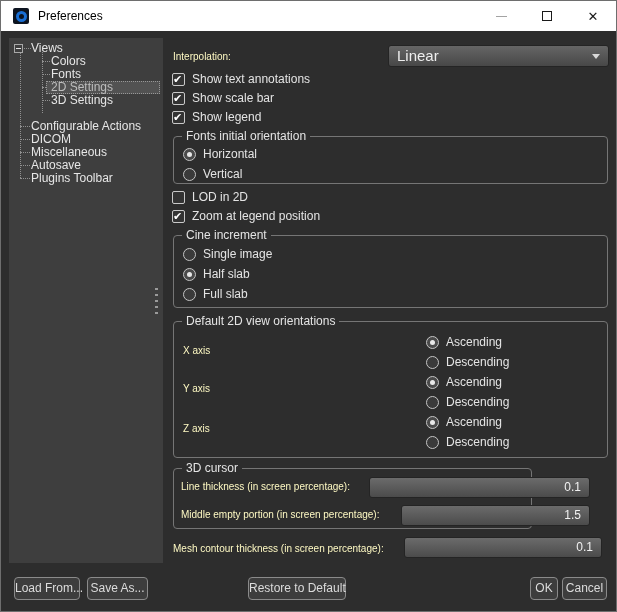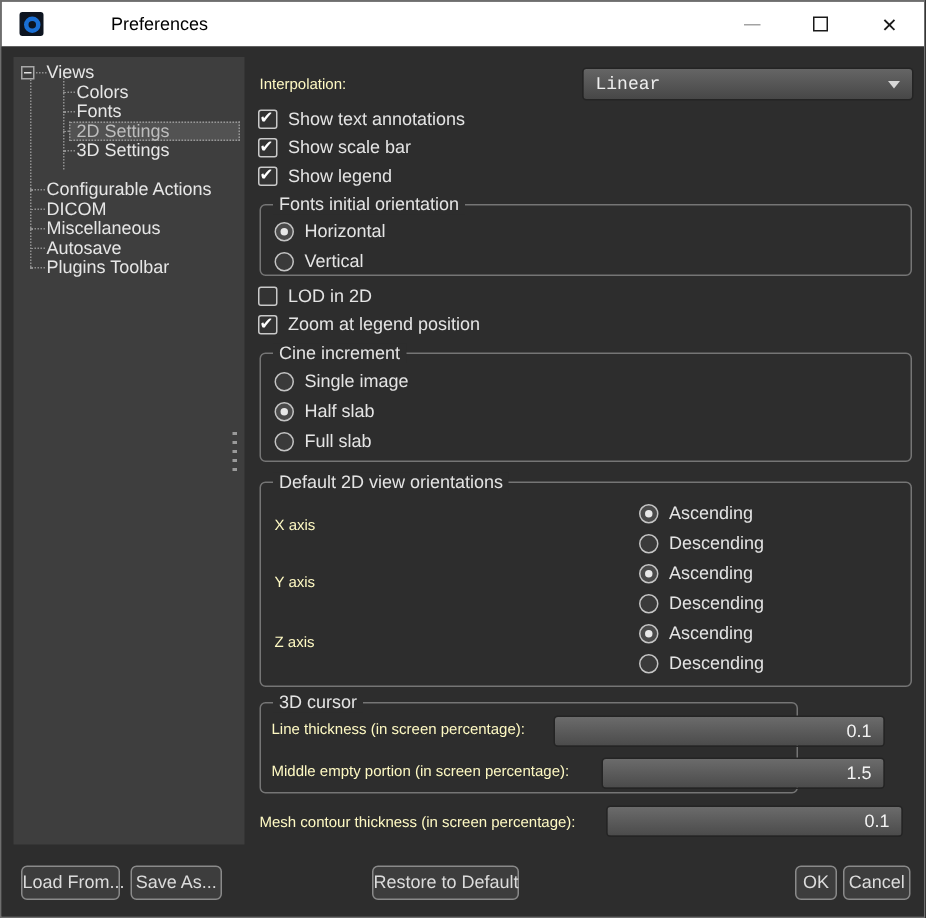--- a/index.html
+++ b/index.html
@@ -12,21 +12,21 @@
     position: relative;
     width: 617px; height: 612px;
     border: 1px solid #6e6e6e;
     background: #2d2d2d;
     overflow: hidden;
   }
   
   .titlebar {
     position: relative;
     height: 30px; background: #ffffff;
-    display: flex; align-items: center; gap: 36px;
+    display: flex; align-items: center;
   }
   .app-icon {
     width: 16px; height: 16px; margin-left: 12px;
     background: #0d1420; border-radius: 2px;
     display: flex; align-items: center; justify-content: center;
   }
   .app-icon .ring {
     width: 11px; height: 11px; border-radius: 50%;
     border: 3px solid #1a6fd4; background: #0d1420;
   }
@@ -67,21 +67,21 @@
   .tree-row.selected .tree-label { color:#bdbdbd; }
   .splitter {
     position:absolute; left:154px; top:257px; width:3px; height:28px;
     background: repeating-linear-gradient(180deg, #9a9a9a 0 2px, transparent 2px 6px);
   }
   
   .dropdown {
     position:absolute; height:22px;
     background: linear-gradient(180deg, #656565, #474747);
     border: 1px solid #242424; border-radius: 3px;
-    font-size: 12px; color: #eeeeee; line-height: 20px; padding-left: 8px; font-family: Liberation Mono, monospace;
+    font-size: 15px; color: #eeeeee; line-height: 20px; padding-left: 8px;
   }
   .dd-arrow {
     position:absolute; right:8px; top:8px; width:0; height:0;
     border-left:4px solid transparent; border-right:4px solid transparent;
     border-top:5px solid #d8d8d8;
   }
   .checkbox-row, .radio-row { position:absolute; display:flex; align-items:center; height:14px; }
   .checkbox {
     width:13px; height:13px; background:#333333; border:1px solid #c9c9c9;
     border-radius:2px; position:relative; flex:0 0 auto;

